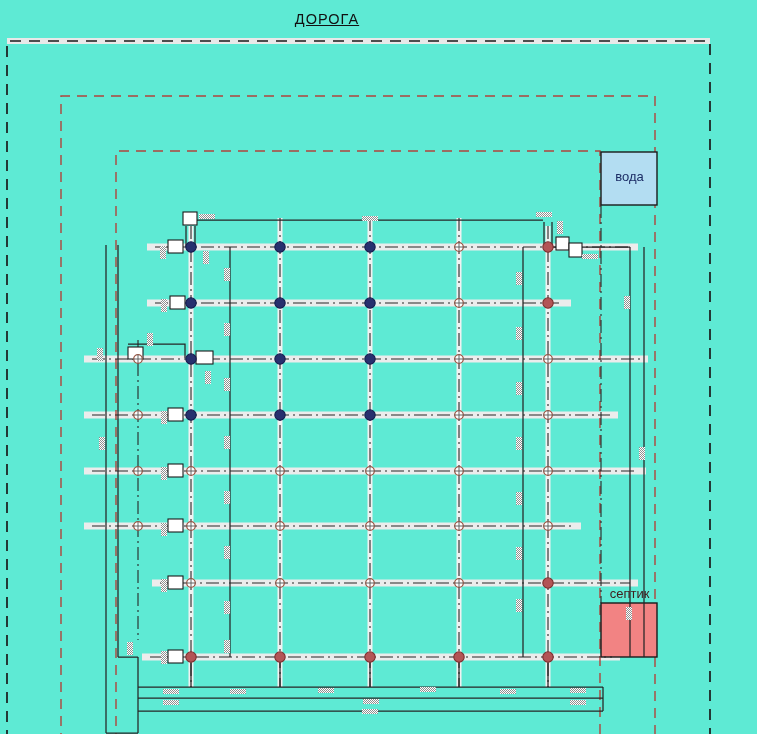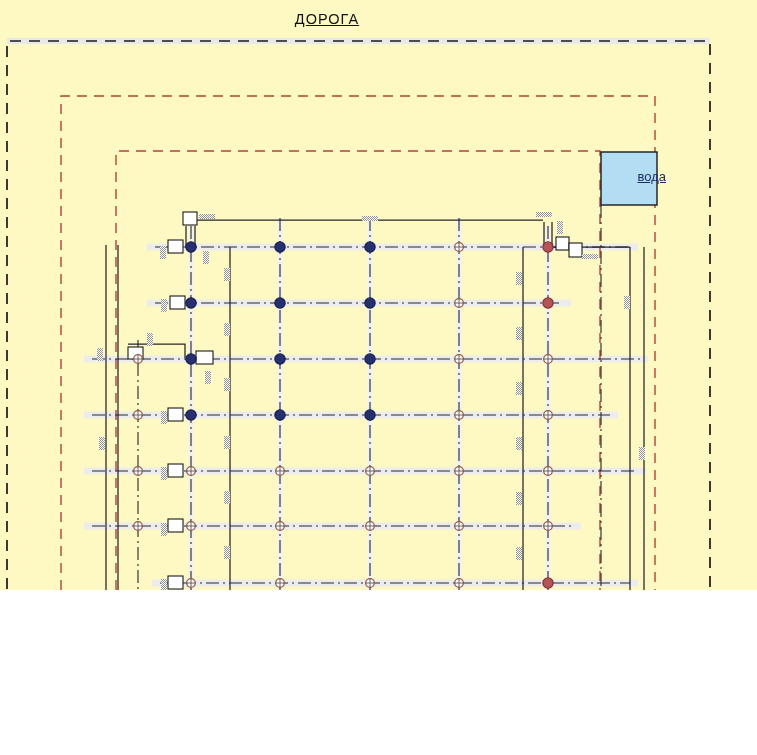--- a/index.html
+++ b/index.html
@@ -1,22 +1,22 @@
 <!DOCTYPE html>
 <html style="--boundary_black: #1a1a1a; --setback_red: #b0443c; --line_black: #262626; --pile_blue: #27306e; --pile_blue_stroke: #141c4d; --pile_red: #b35456; --pile_red_stroke: #7c2e2e; --pile_open_stroke: #9a5a48; --water_fill: #b3ddf2; --water_text: #1c2d66; --septic_fill: #f28383; --septic_text: #402020;"><head>
 <meta charset="utf-8">
 <style>
   html,body{margin:0;padding:0;background:#fff;}
   body{width:757px;height:755px;font-family:"Liberation Sans",sans-serif;}
-  .canvas{position:relative;width:757px;height:590px;background:#fef9c3;overflow:hidden;}
+  .canvas{position:relative;width:757px;height:734px;background:#5eead4;overflow:hidden;}
   #plan-svg{position:absolute;left:0;top:0;z-index:1;}
   .road-label{position:absolute;left:327px;top:11px;transform:translateX(-50%);
     font-size:14.5px;color:#111;text-decoration:underline;letter-spacing:1px;z-index:2;white-space:nowrap;}
-  .box-label{position:absolute;width:57px;text-align:right;font-size:13px;
-    text-decoration:underline;z-index:2;white-space:nowrap;margin-left:8px;}
+  .box-label{position:absolute;width:57px;text-align:center;font-size:13px;
+    z-index:2;white-space:nowrap;}
   .water-label{left:601px;top:169px;color:var(--water_text,#1c2d66);}
   .septic-label{left:601px;top:586px;color:var(--septic_text,#402020);}
   .watermark{position:absolute;left:412px;top:566px;font-size:74px;font-weight:bold;
     color:rgba(70,70,70,0.07);letter-spacing:7px;z-index:3;user-select:none;pointer-events:none;}
   .bnd-black{stroke:var(--boundary_black,#1a1a1a);stroke-width:1.7;stroke-dasharray:11 8;fill:none;}
   .bnd-red{stroke:var(--setback_red,#b0443c);stroke-width:1.4;stroke-dasharray:10 7;fill:none;}
   .wall{stroke:var(--line_black,#1f1f1f);stroke-width:1.25;fill:none;}
   .dashdot{stroke:var(--line_black,#1f1f1f);stroke-width:1.1;stroke-dasharray:13 4 2 4;fill:none;}
   .water-box{fill:var(--water_fill,#b3ddf2);stroke:#1a1a1a;stroke-width:1.4;}
   .septic-box{fill:var(--septic_fill,#f28383);stroke:#1a1a1a;stroke-width:1.4;}

